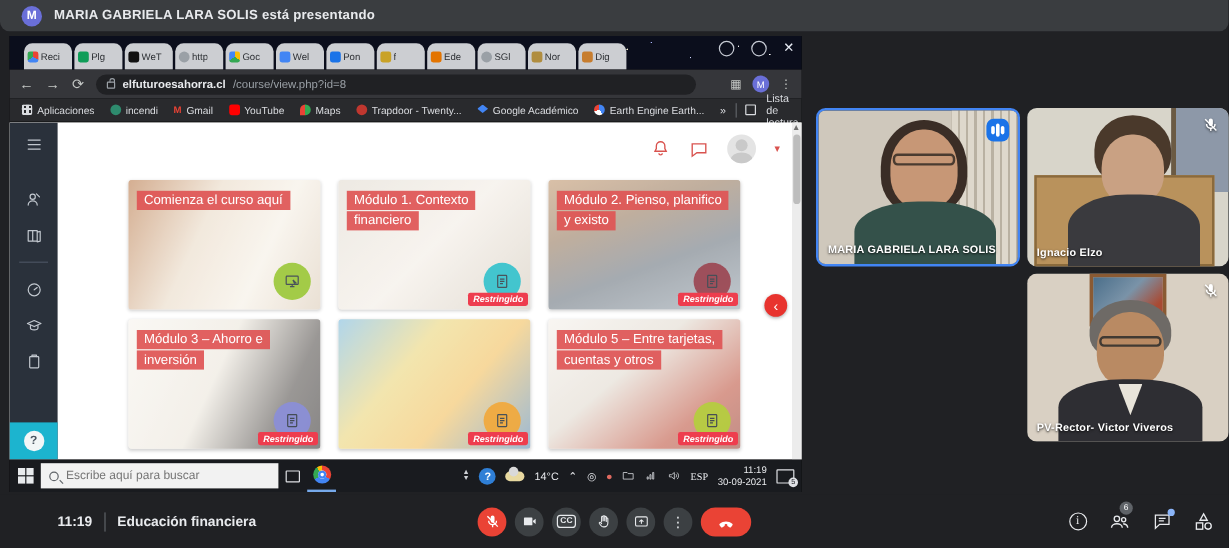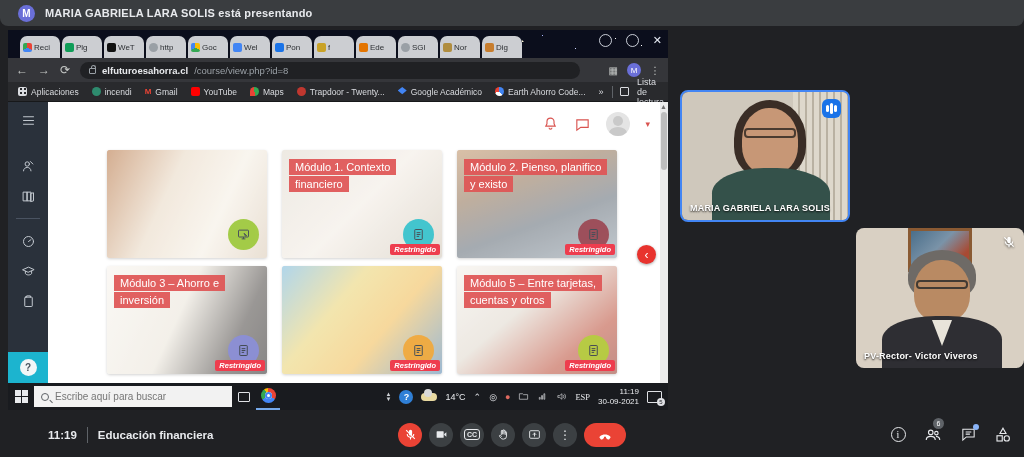--- a/index.html
+++ b/index.html
@@ -302,21 +302,21 @@
       <div class="bm">
           <span class="bmi" style="background:#c0372f;border-radius:50%"></span>
           <span>Trapdoor - Twenty...</span>
         </div>
       <div class="bm">
           <span class="bmi" style="background:#4285f4;clip-path:polygon(50% 0,100% 40%,50% 80%,0 40%)"></span>
           <span>Google Académico</span>
         </div>
       <div class="bm">
           <span class="bmi" style="background:conic-gradient(#4285f4 0 40%,#fff 40% 70%,#ea4335 70% 100%);border-radius:50%"></span>
-          <span>Earth Ahorro Code...</span>
+          <span>Earth Engine Earth...</span>
         </div>
       <div class="bm-right">
         <span>»</span>
         <span class="vline"></span>
         <span class="bmi" style="background:transparent;border:1px solid #dadce0;border-radius:1px"></span>
         <span>Lista de lectura</span>
       </div>
     </div>
 
     <div class="pagecontent">
@@ -371,20 +371,21 @@
           <svg width="17" height="17" viewBox="0 0 24 24" style="stroke:#d9534f;fill:none;stroke-width:1.6">
               <path d="M4 5.5h16v10.5H9.5L4 20z"></path>
             </svg>
           <div class="hdr-avatar"></div>
           <span class="caret-red">▾</span>
         </div>
 
         <div class="card" style="left:59px;top:48px">
           <div class="photo p0"></div>
             <div class="wash"></div>
+          <div class="cardtitle"><span>Comienza el curso aquí</span></div>
           <div class="badge-circle c0">
               <svg width="15" height="15" viewBox="0 0 24 24">
                 <rect x="4" y="5" width="16" height="11" rx="1"></rect>
                 <path d="M9 19h6M12 16v3M13 10l4 4-2 .5z"></path>
               </svg>
             </div>
         </div>
         <div class="card" style="left:234px;top:48px">
           <div class="photo p1"></div>
             <div class="wash"></div>
@@ -512,20 +513,33 @@
     <div style="position:absolute;left:62px;top:36px;width:52px;height:10px;border:2px solid #4a3b30;border-radius:4px;background:transparent"></div>
     <div class="body-sh" style="left:30px;top:76px;width:118px;height:56px;background:#34514a"></div>
     <div class="audio-ind">
         <i style="height:7px"></i>
         <i style="height:11px"></i>
         <i style="height:7px"></i>
       </div>
     <div class="tile-name">MARIA GABRIELA LARA SOLIS</div>
   </div>
 
+  <div class="tile" style="left:856px;top:90px;width:168px;height:132px">
+    <div style="position:absolute;inset:0;background:#d8d5ca"></div>
+    <div style="position:absolute;right:0;top:0;width:48px;height:70px;background:#8d98a8;border-left:4px solid #6b5a43"></div>
+    <div class="corkboard" style="left:6px;top:56px;width:150px;height:76px"></div>
+    <div class="hair" style="left:56px;top:6px;width:64px;height:58px;background:#4a392b"></div>
+    <div class="head" style="left:62px;top:22px;width:52px;height:58px;background:#c9a183"></div>
+    <div class="body-sh" style="left:34px;top:72px;width:110px;height:60px;background:#3a3a3e"></div>
+    <svg class="tile-mic-off" viewBox="0 0 24 24">
+        <path fill="#fff" d="M12 14a3 3 0 0 0 3-3V6a3 3 0 0 0-6 0v5a3 3 0 0 0 3 3zm5-3a5 5 0 0 1-10 0H5a7 7 0 0 0 6 6.92V21h2v-3.08A7 7 0 0 0 19 11z"></path>
+        <path stroke="#fff" stroke-width="2" d="M4 4l16 16"></path>
+      </svg>
+    <div class="tile-name">Ignacio Elzo</div>
+  </div>
 
 
   <div class="tile" style="left:856px;top:228px;width:168px;height:140px">
     <div style="position:absolute;inset:0;background:#d9d0c3"></div>
     <div class="painting" style="left:52px;top:0;width:64px;height:44px"></div>
     <div class="hair" style="left:52px;top:22px;width:68px;height:50px;background:#6e6a66"></div>
     <div class="head" style="left:58px;top:32px;width:56px;height:62px;background:#b98a63"></div>
     <div style="position:absolute;left:60px;top:52px;width:52px;height:9px;border:2px solid #41engraved;border:2px solid #413a33;border-radius:4px"></div>
     <div class="body-sh" style="left:26px;top:88px;width:120px;height:52px;background:#2e2e33"></div>
     <div style="position:absolute;left:76px;top:92px;width:20px;height:26px;background:#e8e4da;clip-path:polygon(0 0,100% 0,50% 100%)"></div>

